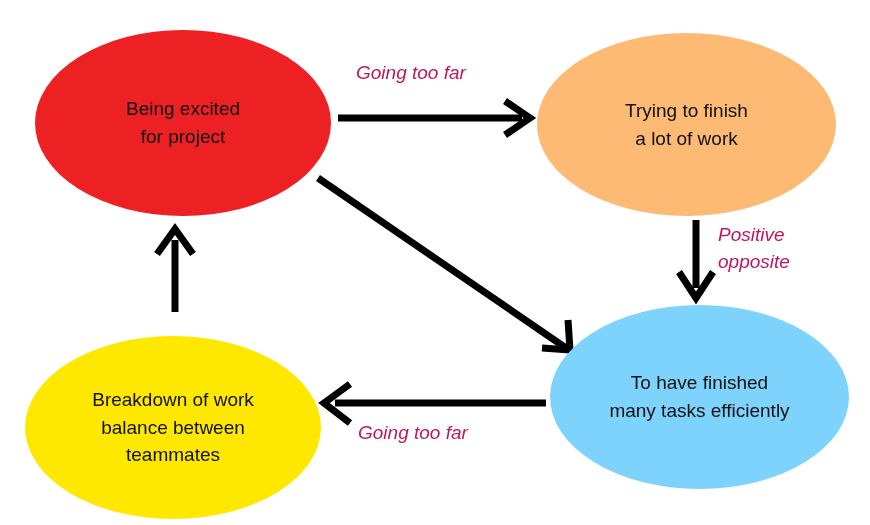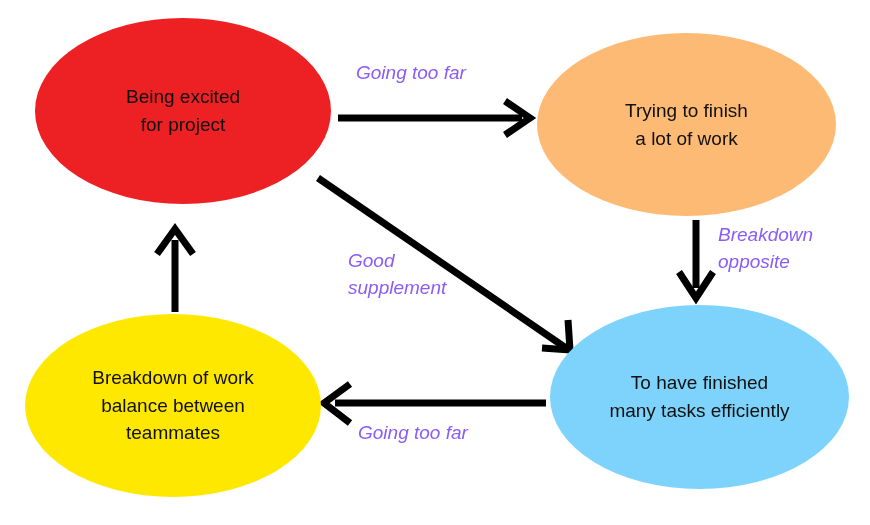--- a/index.html
+++ b/index.html
@@ -25,32 +25,32 @@
     text-align: center;
   }
   .node-label {
     font-family: "Liberation Sans", sans-serif;
     font-size: 19px;
     line-height: 1.45;
     color: #111111;
     white-space: pre-line;
     padding: 0 14px;
   }
-  #node-red    { left: 35px;  top: 18px;  width: 296px; height: 186px; background: #ED2024; }
+  #node-red    { left: 35px;  top: 30px;  width: 296px; height: 186px; background: #ED2024; }
   #node-green  { left: 537px; top: 33px;  width: 299px; height: 183px; background: #fdba74; }
-  #node-yellow { left: 25px;  top: 314px; width: 296px; height: 183px; background: #FFE800; }
+  #node-yellow { left: 25px;  top: 336px; width: 296px; height: 183px; background: #FFE800; }
   #node-blue   { left: 550px; top: 305px; width: 299px; height: 184px; background: #7dd3fc; }
 
   .edge-label {
     position: absolute;
     font-family: "Liberation Sans", sans-serif;
     font-style: italic;
     font-size: 19px;
     line-height: 1.4;
-    color: #8b5cf6;
+    color: #be185d;
     white-space: pre-line;
   }
   #label-going-too-far-top { left: 356px; top: 60px; }
   #label-positive-opposite { left: 718px; top: 222px; }
   #label-good-supplement   { left: 348px; top: 248px; }
   #label-experiences       { left: 40px;  top: 240px; }
   #label-going-too-far-bot { left: 358px; top: 420px; }
 
   #arrow-layer {
     position: absolute;
@@ -107,22 +107,20 @@
 teammates</span>
   </div>
 
   <div class="node" id="node-blue">
     <span class="node-label">To have finished
 many tasks efficiently</span>
   </div>
 
   <div class="edge-label" id="label-going-too-far-top">Going too far</div>
 
-  <div class="edge-label" id="label-positive-opposite">Breakdown
+  <div class="edge-label" id="label-positive-opposite">Positive
 opposite</div>
 
-  <div class="edge-label" id="label-good-supplement">Good
-supplement</div>
 
   <div class="edge-label" id="label-going-too-far-bot">Going too far</div>
 
 
 </div>
 
 </body></html>

